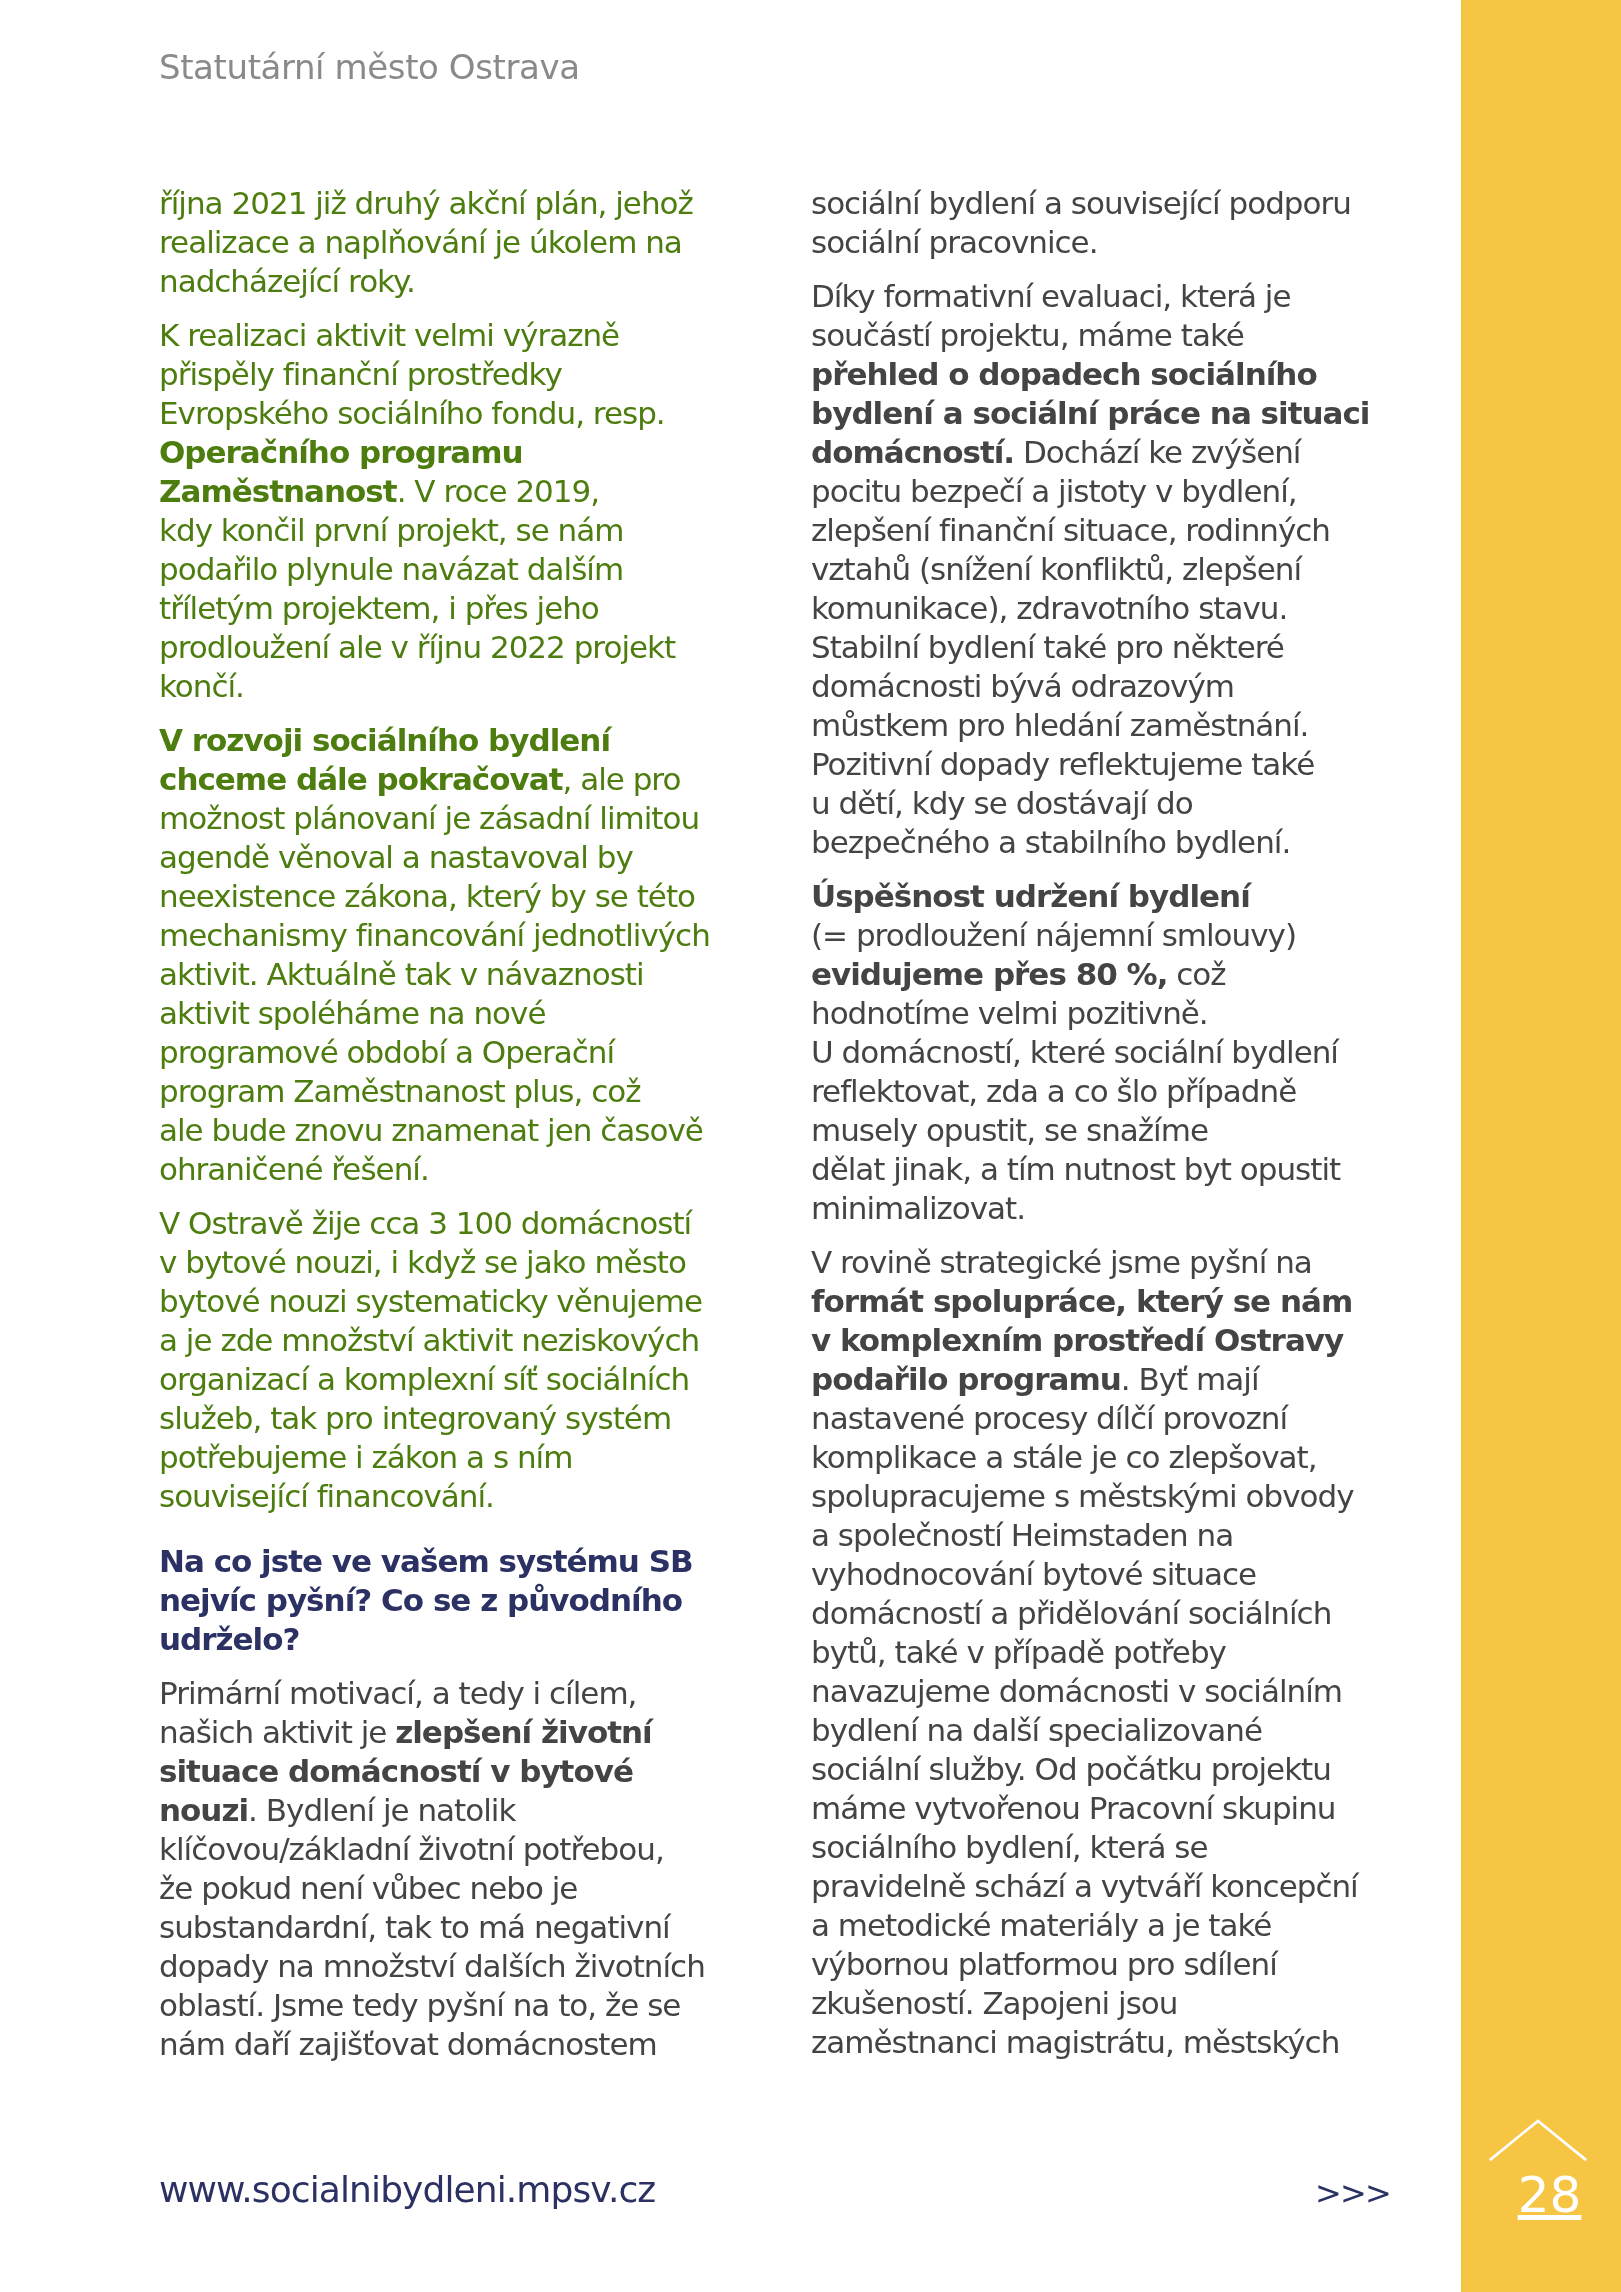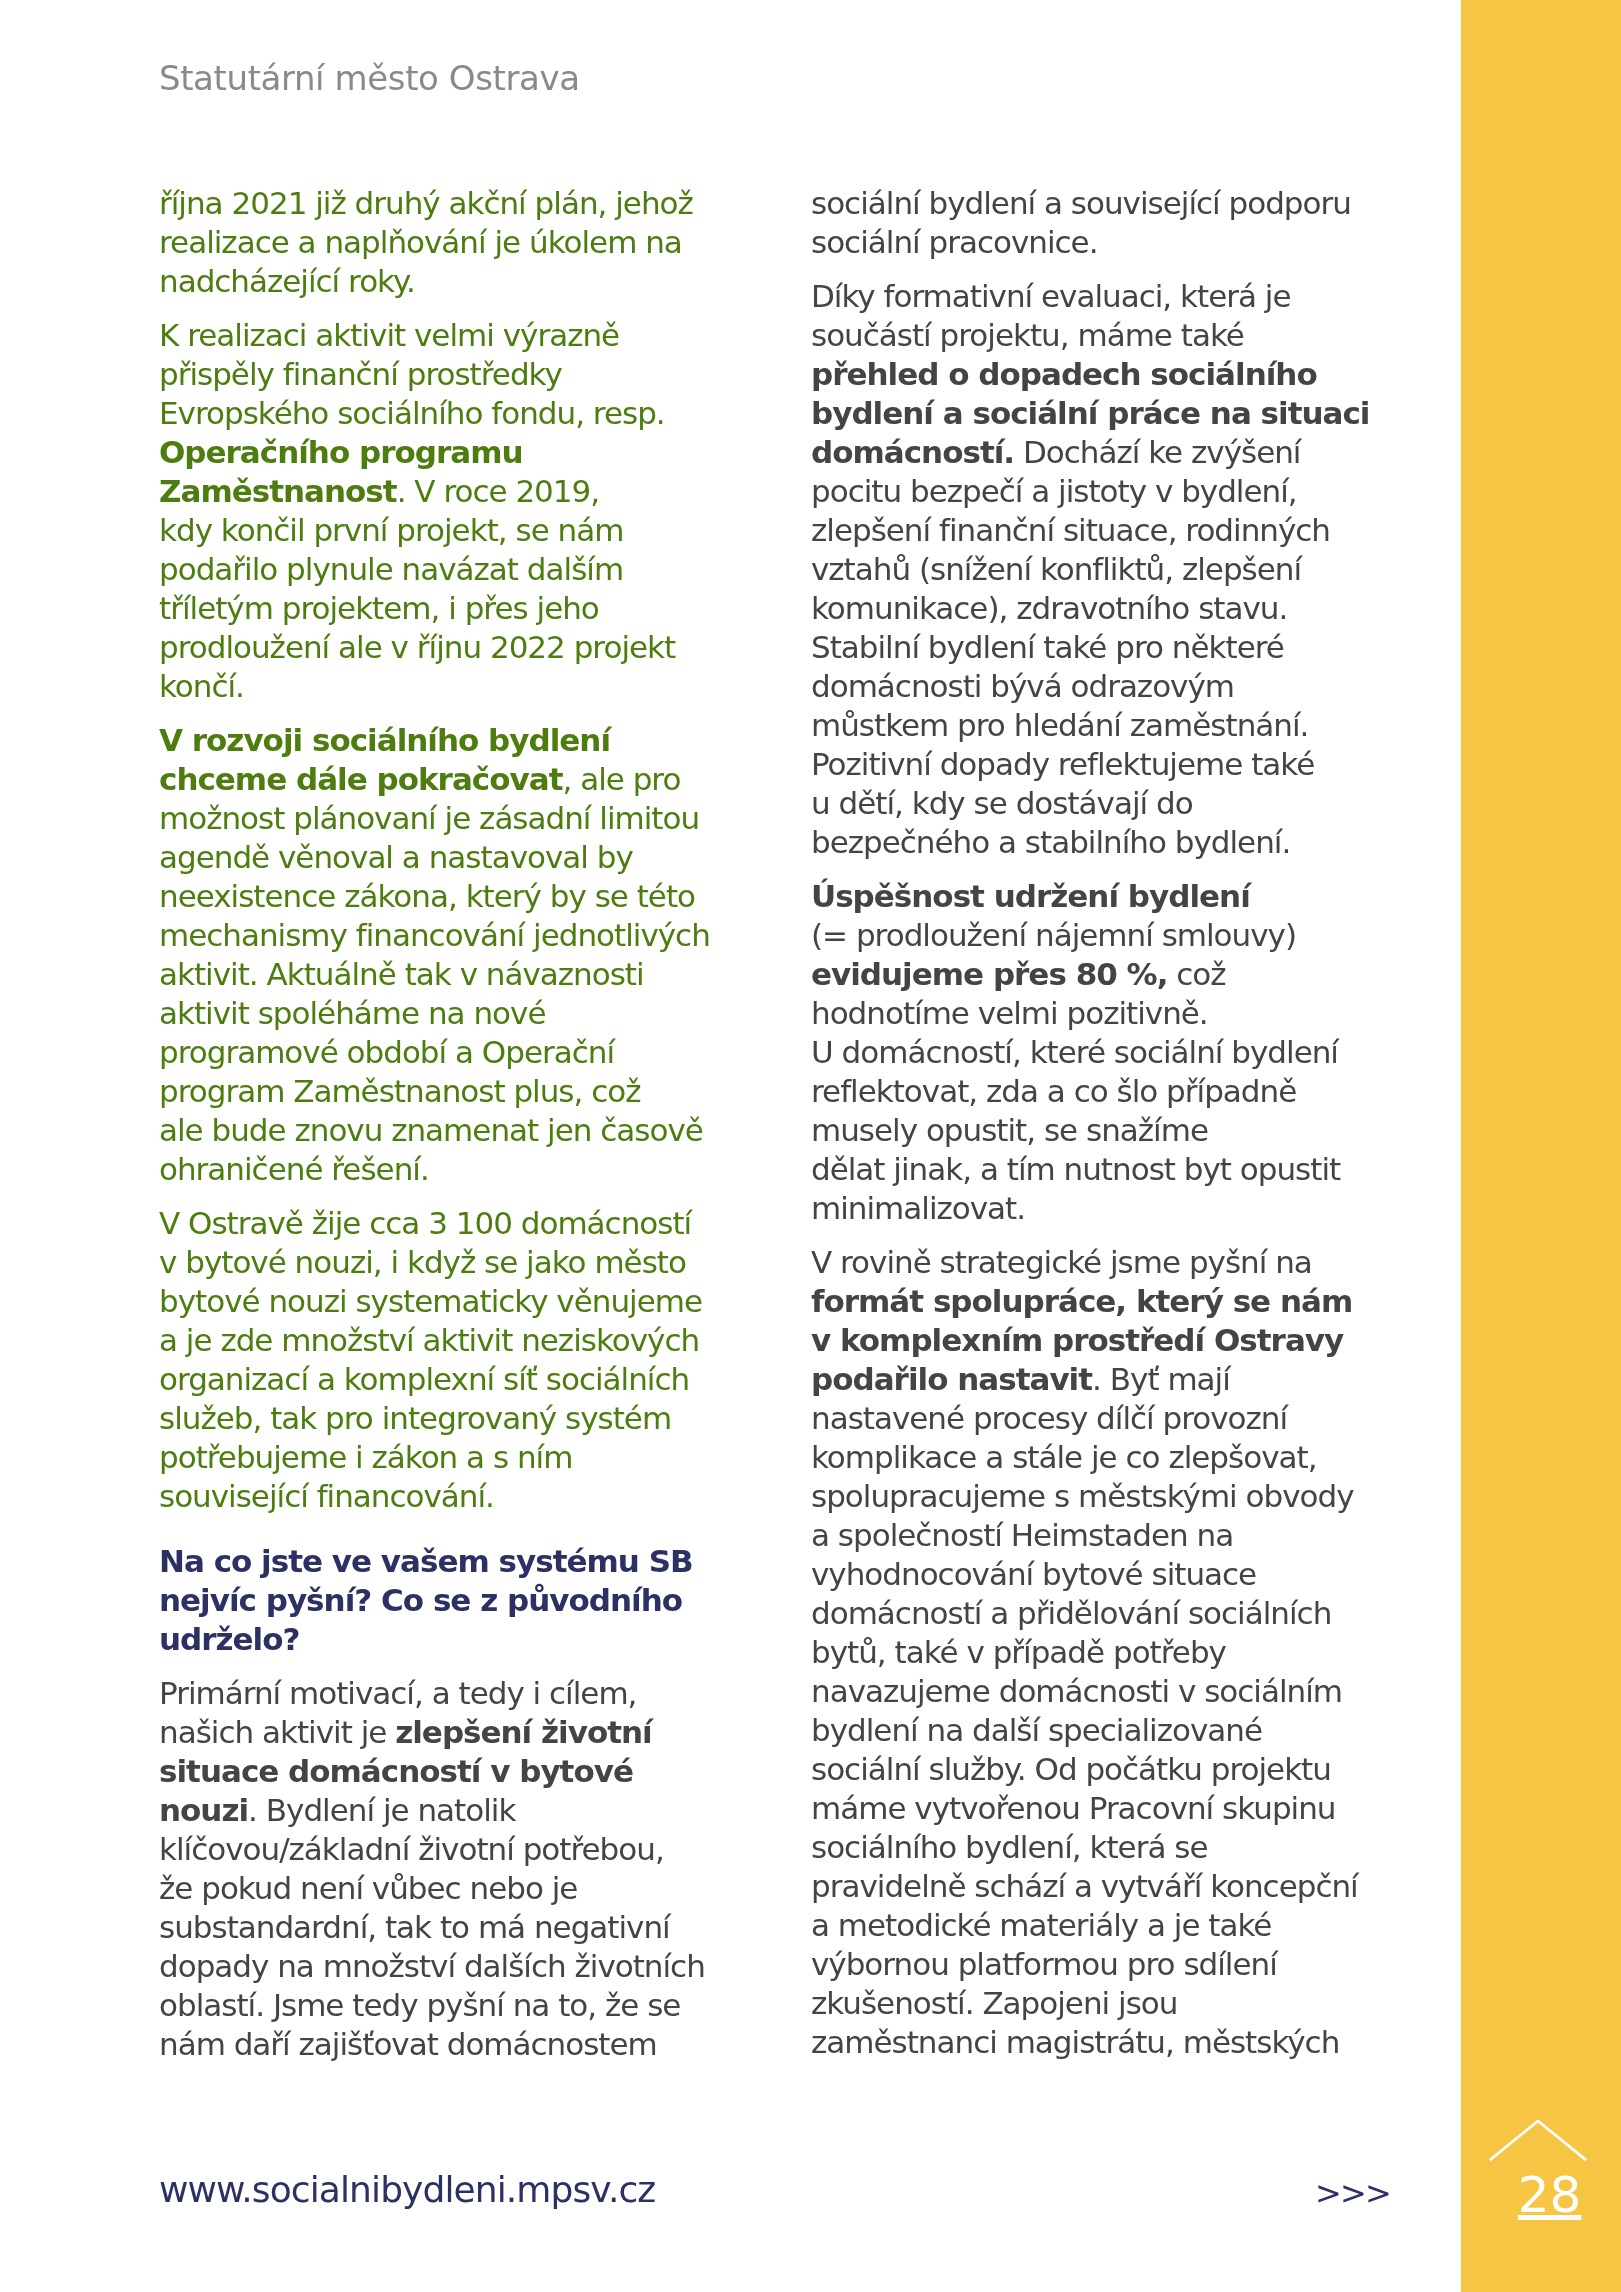--- a/index.html
+++ b/index.html
@@ -1,19 +1,19 @@
 <!DOCTYPE html>
 <html style="font-size:14.3px"><head>
 <meta charset="utf-8">
 <style>
   html, body { margin:0; padding:0; }
   body { width:1621px; height:2293px; position:relative; background:#ffffff; overflow:hidden;
          font-family:"DejaVu Sans", "Liberation Sans", sans-serif; }
   .sidebar { position:absolute; left:1461px; top:0; width:160px; height:2293px; background:#f7c544; }
-  .running-head { position:absolute; left:159px; top:47px; font-size:34px; color:#8a8a8a; letter-spacing:-0.4px;margin-top:11px; }
+  .running-head { position:absolute; left:159px; top:47px; font-size:34px; color:#8a8a8a; letter-spacing:-0.4px; }
   .col { position:absolute; top:184px; width:591px; }
   .col-left { left:159px; }
   .col-right { left:811px; width:627px; }
   .para { margin:0 0 15px 0; font-size:31px; line-height:39px; letter-spacing:-1px; white-space:nowrap; }
   .para .line { display:block; }
   .black { color:#4d7c0f; }
   .gray { color:#444444; }
   .para b { font-weight:bold; }
   .heading { color:#2b3163; font-weight:bold; font-size:31px; line-height:39px; letter-spacing:-1px;
              margin:26px 0 15px 0; white-space:nowrap; }
@@ -126,21 +126,21 @@
         <span class="line"><span>U domácností, které sociální bydlení</span></span>
         <span class="line"><span>reflektovat, zda a co šlo případně</span></span>
         <span class="line"><span>musely opustit, se snažíme</span></span>
         <span class="line"><span>dělat jinak, a tím nutnost byt opustit</span></span>
         <span class="line"><span>minimalizovat.</span></span>
       </p>
       <p class="para gray">
         <span class="line"><span>V rovině strategické jsme pyšní na</span></span>
         <span class="line"><b>formát spolupráce, který se nám</b></span>
         <span class="line"><b>v komplexním prostředí Ostravy</b></span>
-        <span class="line"><b>podařilo nastavit</b><span>. Byť mají</span></span>
+        <span class="line"><b>podařilo programu</b><span>. Byť mají</span></span>
         <span class="line"><span>nastavené procesy dílčí provozní</span></span>
         <span class="line"><span>komplikace a stále je co zlepšovat,</span></span>
         <span class="line"><span>spolupracujeme s městskými obvody</span></span>
         <span class="line"><span>a společností Heimstaden na</span></span>
         <span class="line"><span>vyhodnocování bytové situace</span></span>
         <span class="line"><span>domácností a přidělování sociálních</span></span>
         <span class="line"><span>bytů, také v případě potřeby</span></span>
         <span class="line"><span>navazujeme domácnosti v sociálním</span></span>
         <span class="line"><span>bydlení na další specializované</span></span>
         <span class="line"><span>sociální služby. Od počátku projektu</span></span>

